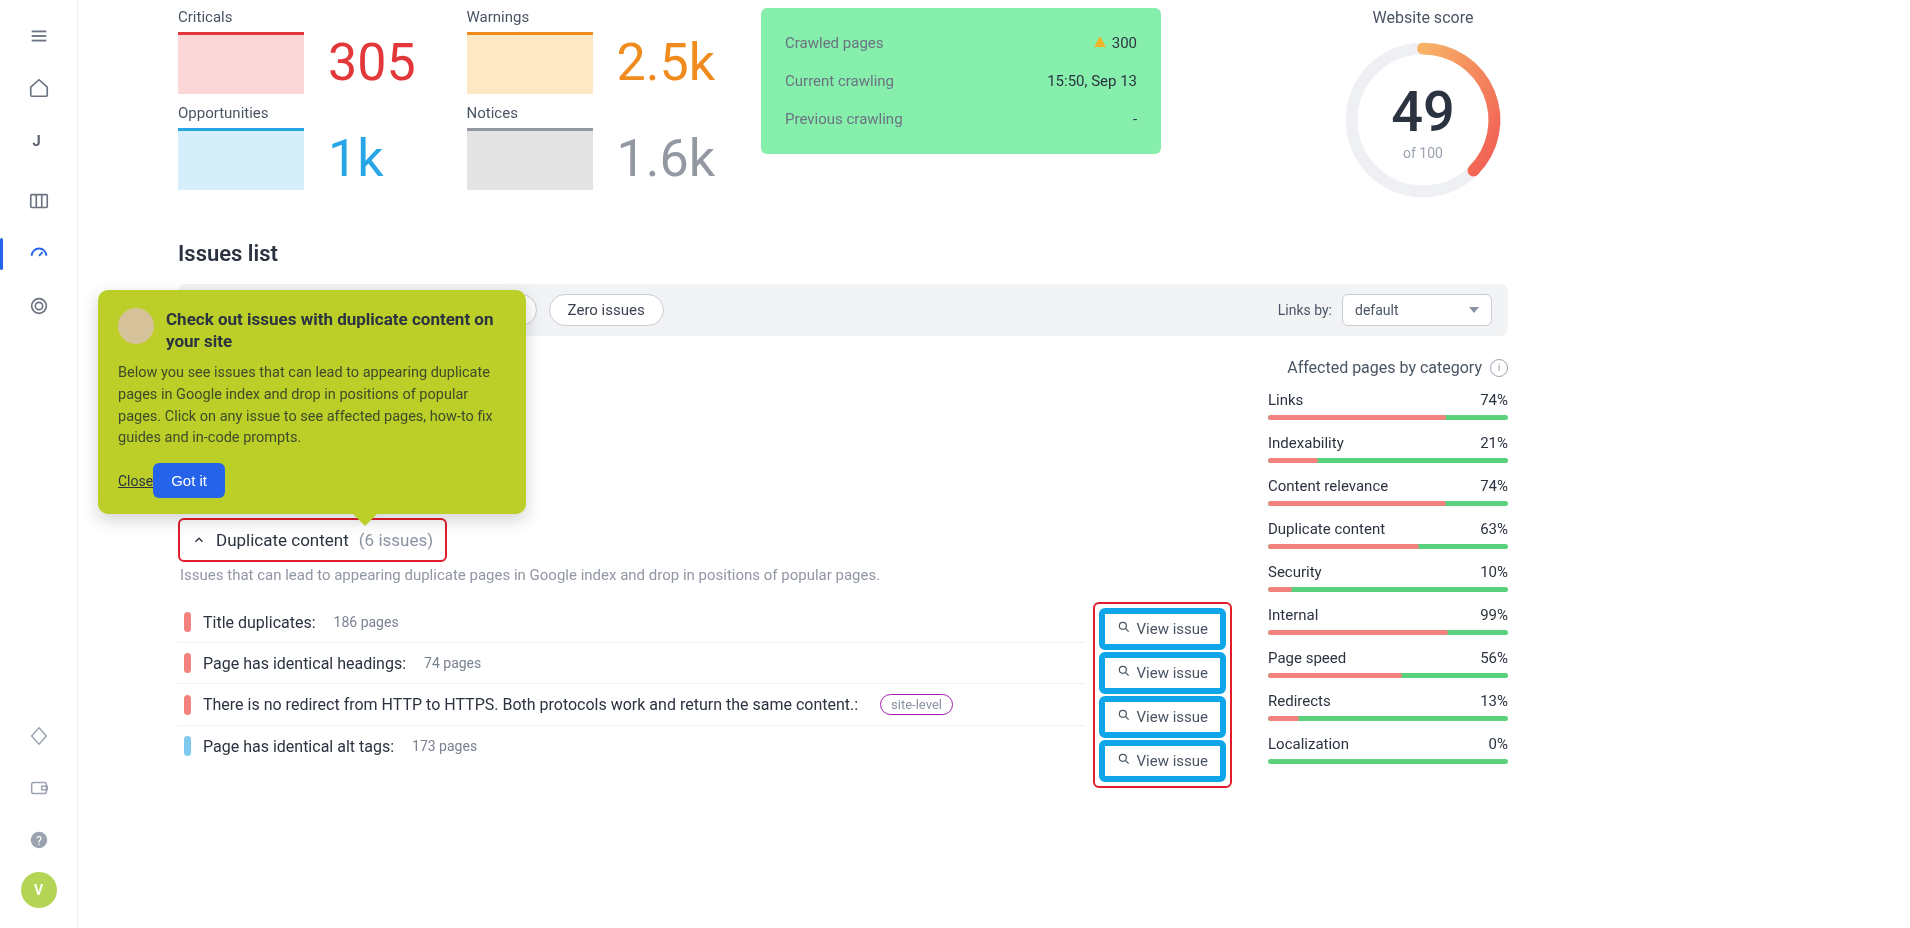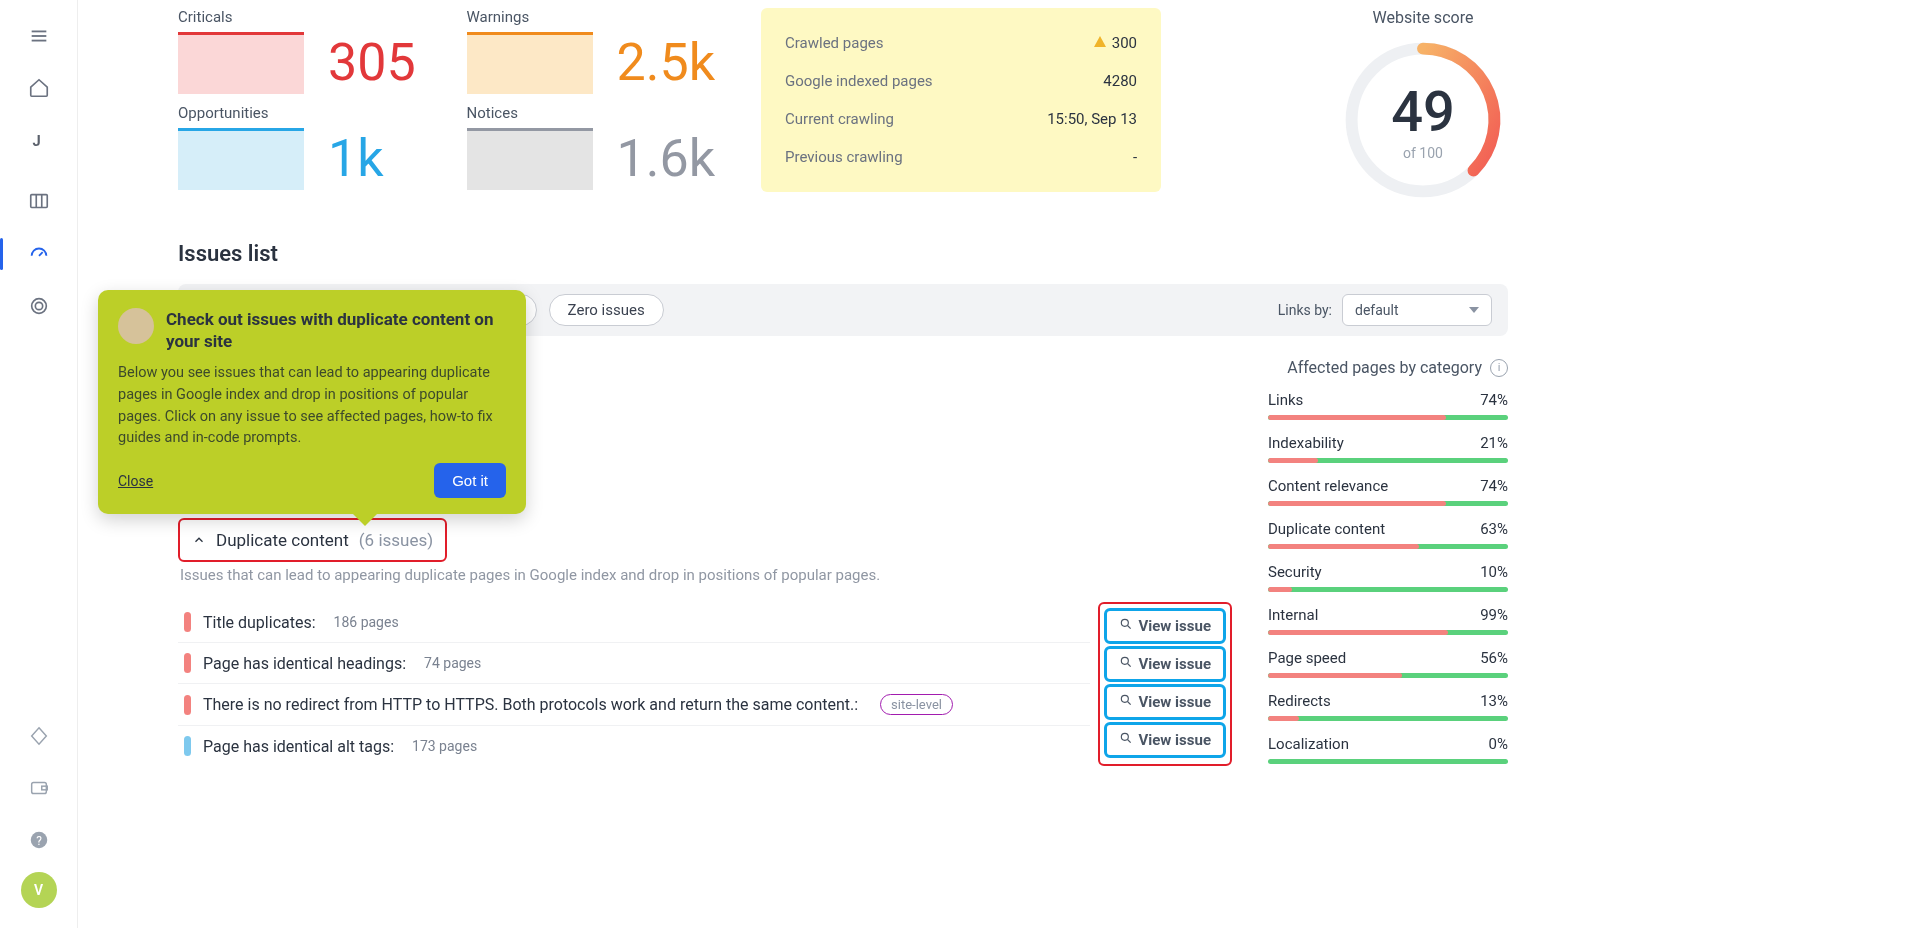--- a/index.html
+++ b/index.html
@@ -21,21 +21,21 @@
 .stat-card .bar { width: 126px; height: 62px; }
 .stat-card .value { font-size: 52px; font-weight: 400; line-height: 1; }
 .criticals .bar { background:#fbd7d7; border-top:3px solid #e2383a; }
 .criticals .value { color:#e2383a; }
 .warnings .bar { background:#fde8c6; border-top:3px solid #f08b1d; }
 .warnings .value { color:#f08b1d; }
 .opportunities .bar { background:#d6eef9; border-top:3px solid #27a6e6; }
 .opportunities .value { color:#27a6e6; }
 .notices .bar { background:#e4e4e4; border-top:3px solid #9398a3; }
 .notices .value { color:#9398a3; }
-.crawl-box { background:#fef9c3; border-radius:6px; padding:16px 24px; width:400px; margin-left:16px; }
+.crawl-box { background:#86efac; border-radius:6px; padding:16px 24px; width:400px; margin-left:16px; }
 .crawl-row { display:flex; justify-content:space-between; color:#6b7280; padding:10px 0; font-size:15px; }
 .crawl-row .val { color:#2b3340; }
 .val.warn::before { content:""; display:inline-block; width:0; height:0; border-left:6px solid transparent; border-right:6px solid transparent; border-bottom:11px solid #f0b429; margin-right:6px; vertical-align:1px; }
 .score-box { text-align:center; margin-left:auto; }
 .score-label { color:#4a5564; font-size:16px; margin-bottom:8px; }
 .score-ring { position:relative; width:170px; height:170px; }
 .score-val { position:absolute; inset:0; display:flex; flex-direction:column; align-items:center; justify-content:center; }
 .score-num { font-size:56px; color:#2b3340; font-weight:500; }
 .score-of { color:#9aa3af; font-size:14px; }
 .section-title { font-size:22px; color:#2b3340; margin-top:36px; margin-bottom:18px; font-weight:600; }
@@ -53,38 +53,38 @@
 .highlight-box { border:2px solid #e11d2a; border-radius:6px; display:inline-flex; }
 .accordion-desc { color:#9097a3; margin:4px 0 18px 2px; font-size:15px; }
 .issue-row { display:flex; align-items:center; padding:10px 6px; border-top:1px solid #f0f1f3; gap:12px; }
 .issue-row:first-of-type { border-top:none; }
 .sev { width:7px; height:20px; border-radius:4px; }
 .sev.red { background:#f3827f; }
 .sev.blue { background:#7ec9ee; }
 .issue-title { color:#2b3340; font-size:16px; }
 .issue-meta { color:#7a8290; margin-left:6px; }
 .tag { border:1px solid #a21caf; color:#8a93a2; border-radius:12px; padding:2px 10px; font-size:13px; margin-left:10px; }
-.view-btn { margin-left:auto; border:3px solid #0ea5e9; background:#fff; border-radius:6px; padding:6px 12px; color:#4a5564; cursor:pointer; display:flex; align-items:center; gap:6px; font-size:15px;font-weight:bold; }
+.view-btn { margin-left:auto; border:6px solid #0ea5e9; background:#fff; border-radius:6px; padding:6px 12px; color:#4a5564; cursor:pointer; display:flex; align-items:center; gap:6px; font-size:15px; }
 .view-btn svg { width:14px; height:14px; }
 .view-col-highlight { border:2px solid #e11d2a; border-radius:6px; padding:2px 4px; }
 .cats-col { width:240px; }
 .cats-head { display:flex; align-items:center; gap:8px; color:#4a5564; font-size:16px; justify-content:flex-end; margin-bottom:14px; }
 .cats-head .info { width:18px; height:18px; border:1.5px solid #9aa3af; border-radius:50%; display:inline-flex; align-items:center; justify-content:center; font-size:11px; color:#9aa3af; }
 .cat-row { margin-bottom:14px; }
 .cat-top { display:flex; justify-content:space-between; color:#2b3340; font-size:15px; margin-bottom:6px; }
 .cat-bar { height:5px; border-radius:3px; background:#5ad17c; position:relative; overflow:hidden; }
 .cat-bar .fill { position:absolute; left:0; top:0; bottom:0; background:#f3827f; border-radius:3px; }
 
 .popover { position:absolute; left:20px; top:290px; width:428px; background:#bccf28; border-radius:10px; padding:18px 20px 16px; box-shadow:0 6px 18px rgba(0,0,0,0.18); z-index:50; }
 .popover::after { content:""; position:absolute; bottom:-12px; left:255px; width:0; height:0; border-left:12px solid transparent; border-right:12px solid transparent; border-top:12px solid #bccf28; }
 .popover .head { display:flex; gap:12px; align-items:flex-start; margin-bottom:10px; }
 .popover .ava { width:36px; height:36px; border-radius:50%; background:#d6c29a; flex-shrink:0; }
 .popover .ptitle { font-weight:700; color:#2b3340; font-size:17px; line-height:1.3; }
 .popover .pbody { color:#3d4a2b; font-size:14.5px; line-height:1.5; margin-bottom:14px; }
-.popover .pfoot { display:flex; align-items:center; justify-content:space-between; }
+.popover .pfoot { display:flex; align-items:center; justify-content:flex-start; }
 .popover .close { color:#2b3340; text-decoration:underline; cursor:pointer; }
 .popover .gotit { background:#2563eb; color:#fff; border:none; border-radius:6px; padding:9px 18px; cursor:pointer; font-size:15px; }
 .faded-groups { opacity: 0.9; }
 </style>
 </head>
 <body>
 
 <div class="app">
   <div class="sidebar">
     <div class="icon-slot">
@@ -178,24 +178,20 @@
                 <div class="bar"></div>
                 <div class="value">1.6k</div>
               </div>
         </div>
       </div>
 
       <div class="crawl-box" id="crawl-box">
             <div class="crawl-row">
               <span>Crawled pages</span>
               <span class="val warn">300</span>
-            </div>
-            <div class="crawl-row">
-              <span>Google indexed pages</span>
-              <span class="val">4280</span>
             </div>
             <div class="crawl-row">
               <span>Current crawling</span>
               <span class="val">15:50, Sep 13</span>
             </div>
             <div class="crawl-row">
               <span>Previous crawling</span>
               <span class="val">-</span>
             </div>
           </div>

